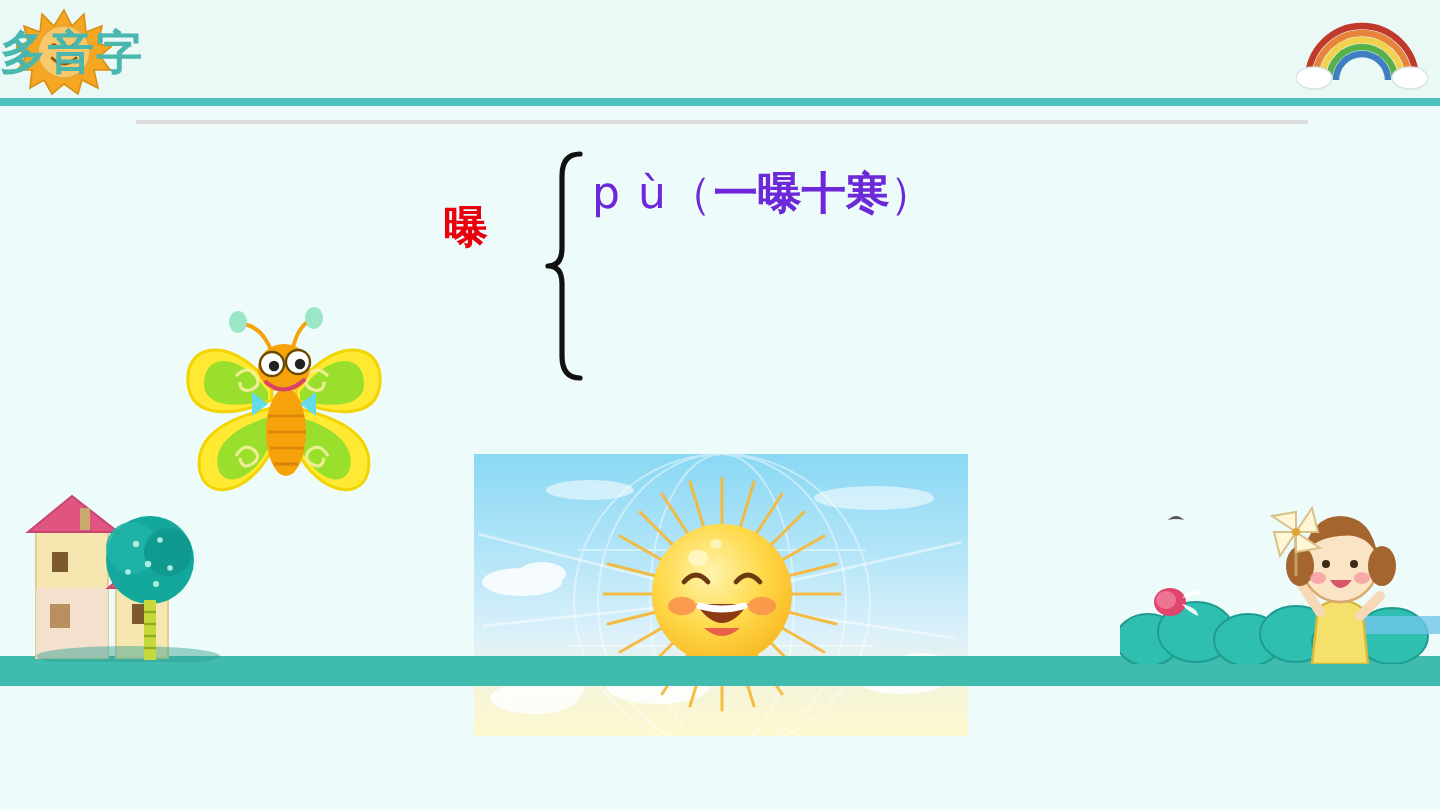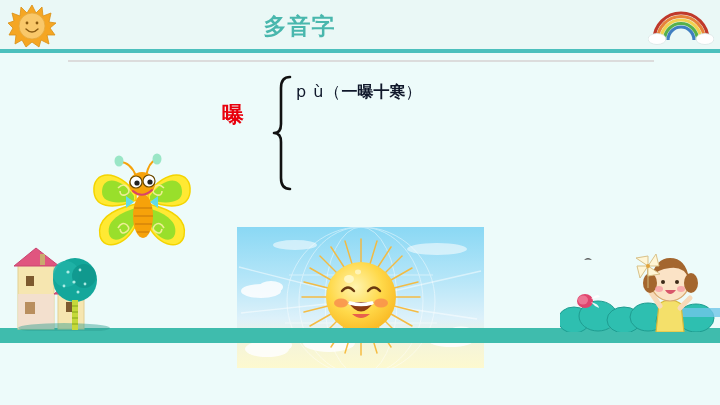--- a/index.html
+++ b/index.html
@@ -21,21 +21,20 @@
     position: absolute;
     left: 0; top: 0;
     width: 720px;
     height: 50px;
     background: #eaf8f6;
   }
   #header-title {
     position: absolute;
     left: 0; top: 11px;
     width: 599px;
-    text-align: center;
     font-size: 23px;
     font-weight: bold;
     color: #49b7ad;
     letter-spacing: 1px;
   }
   #header-rule {
     position: absolute;
     left: 0; top: 49px;
     width: 720px;
     height: 4px;
@@ -84,22 +83,22 @@
   #brace {
     position: absolute;
     left: 270px; top: 12px;
     width: 26px; height: 118px;
   }
 
   .pron-row {
     position: absolute;
     left: 296px;
     font-family: "DejaVu Sans", sans-serif;
-    font-size: 16px;
-    color: #0f172a;
+    font-size: 22px;
+    color: #6d28d9;
     white-space: nowrap;
     letter-spacing: 1px;
   }
   #pron-row-1 { top: 20px; }
   #pron-row-2 { top: 90px; }
   .pron-pinyin { font-weight: normal; }
   .pron-word   { font-weight: bold; letter-spacing: 0px; }
 
   
   #sun-picture {

